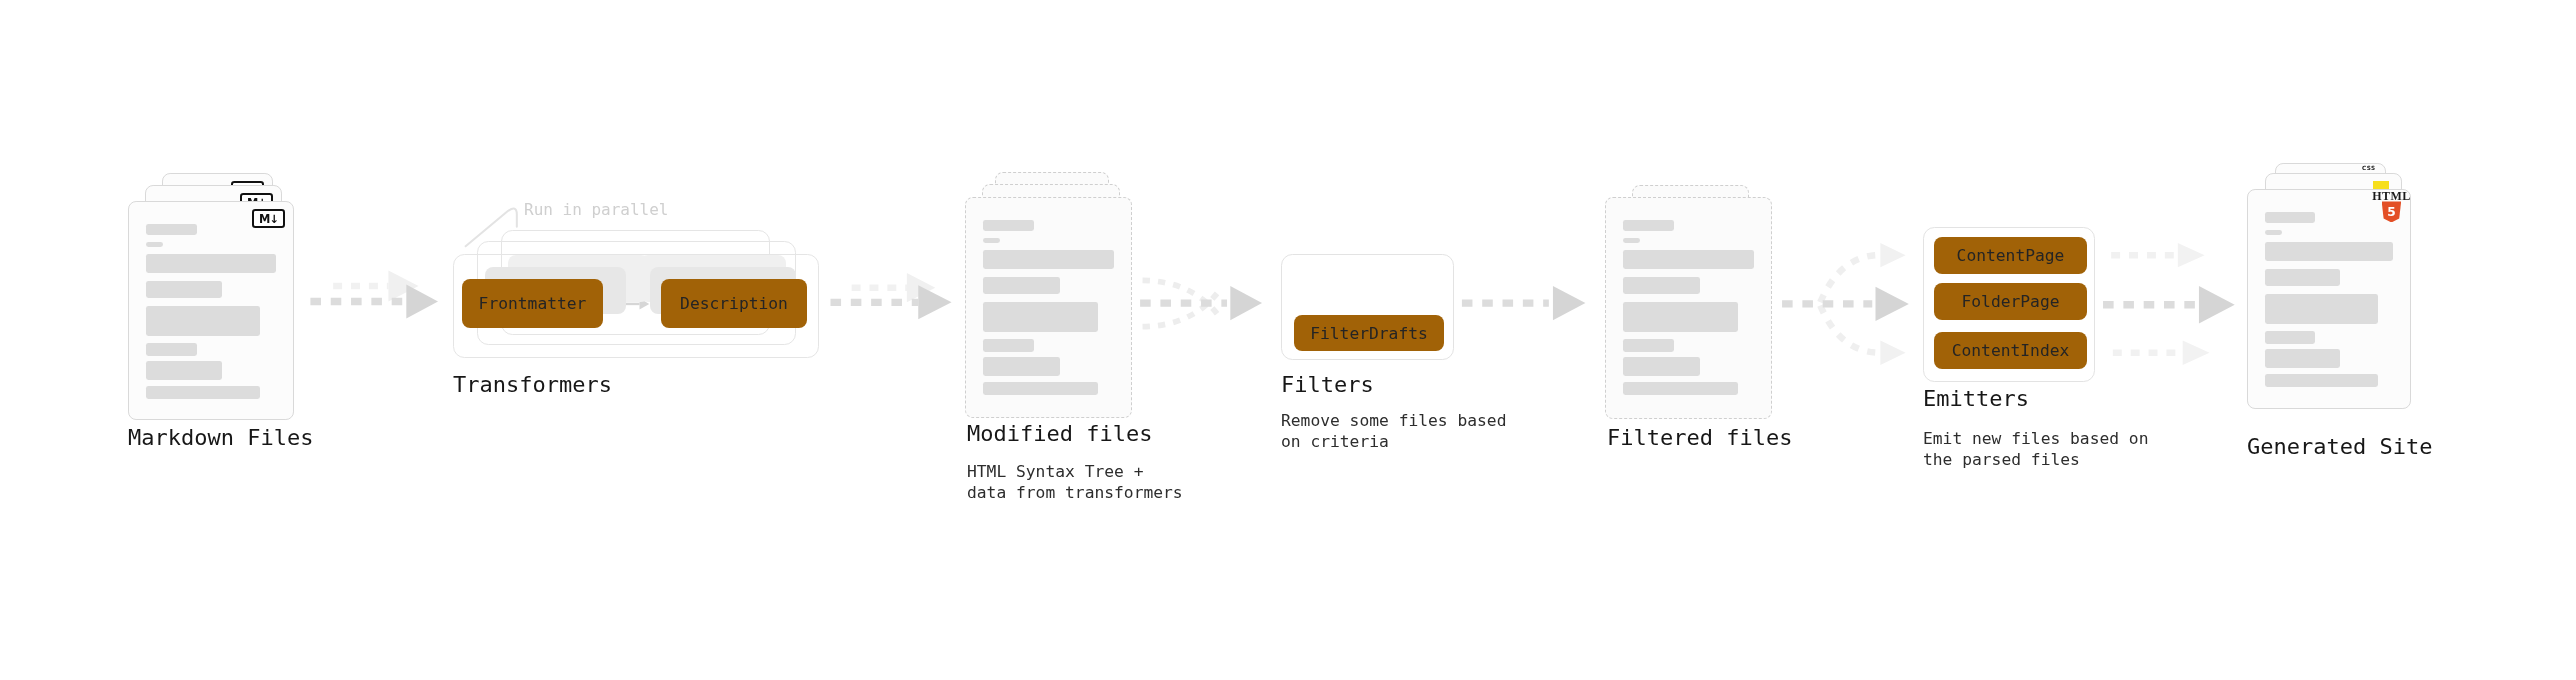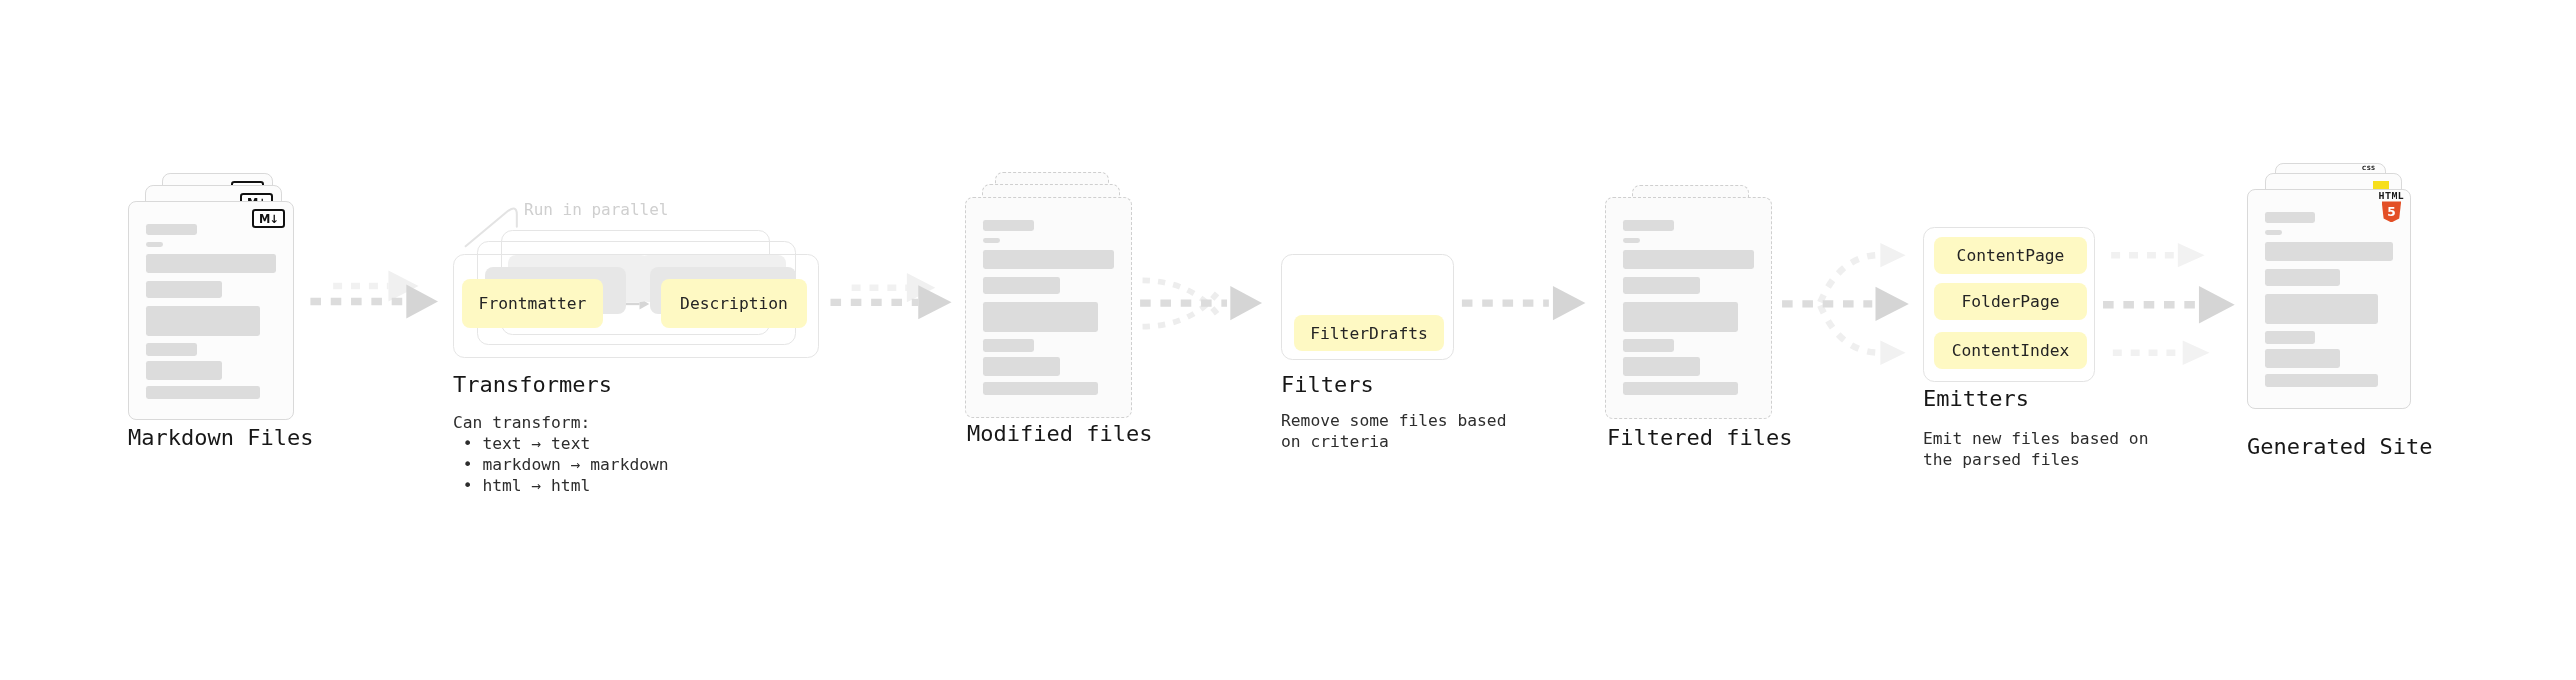--- a/index.html
+++ b/index.html
@@ -29,21 +29,21 @@
     border:1.6px solid #e5e5e5;border-radius:11.4px;
     background:transparent;box-sizing:border-box;
   }
   .wbox{
     position:absolute;z-index:2;
     border:1.6px solid #e3e3e3;border-radius:11.4px;
     background:#ffffff;box-sizing:border-box;
   }
   .pill{
     position:absolute;z-index:3;
-    background:#fef9c3;border-radius:8.1px;
+    background:#a16207;border-radius:8.1px;
     display:flex;align-items:center;justify-content:center;
     font-size:16.3px;color:#242424;white-space:pre;
   }
   .pill.ghost1{background:#e7e7e7;z-index:2;}
   .pill.ghost2{background:#f0f0f0;z-index:2;}
   .title{
     position:absolute;z-index:4;
     font-size:22px;line-height:1;color:#171717;white-space:pre;
   }
   .desc{
@@ -60,22 +60,22 @@
     border:2.4px solid #111111;border-radius:3.3px;background:#ffffff;
     display:flex;align-items:center;justify-content:center;
     font-family:"DejaVu Sans", sans-serif;font-weight:bold;
     font-size:11.4px;color:#111111;letter-spacing:-0.8px;
   }
   .html5badge{
     position:absolute;right:8.1px;top:3.3px;width:21px;
     display:flex;flex-direction:column;align-items:center;
   }
   .html5badge .htmltxt{
-    font-family:Liberation Mono, monospace;font-weight:bold;
-    font-size:10px;line-height:7.3px;color:#1a1a1a;letter-spacing:0.4px;
+    font-family:Liberation Serif, serif;font-weight:bold;
+    font-size:12px;line-height:7.3px;color:#1a1a1a;letter-spacing:0.4px;
   }
   .html5badge .shield{
     width:19.5px;height:21px;margin-top:0.8px;
     clip-path:polygon(0 0,100% 0,90% 82%,50% 100%,10% 82%);
     display:flex;align-items:center;justify-content:center;
     color:#ffffff;font-family:"DejaVu Sans", sans-serif;
     font-weight:bold;font-size:12.2px;line-height:1;
   }
   .jsbadge{
     position:absolute;right:12.2px;top:7.3px;width:16.3px;height:14.6px;
@@ -193,38 +193,36 @@
   <div class="pill ghost2" style="left:508px;top:255px;width:141px;height:47px;"></div>
   <div class="pill ghost1" style="left:485px;top:267px;width:141px;height:47px;"></div>
   <div class="pill" style="left:462px;top:279px;width:141px;height:49px;">Frontmatter</div>
 
   <div class="pill ghost2" style="left:640px;top:255px;width:146px;height:47px;"></div>
   <div class="pill ghost1" style="left:650px;top:267px;width:146px;height:47px;"></div>
   <div class="pill" style="left:661px;top:279px;width:146px;height:49px;">Description</div>
 
   <div class="annotation" style="left:524px;top:202px;">Run in parallel</div>
   <div class="title" style="left:453px;top:374px;">Transformers</div>
-  <div class="desc" style="left:453px;top:412px;">Can transform:
- • text → text
- • markdown → markdown
- • html → html</div>
 
   <div class="card dashed" style="left:995px;top:172px;width:114px;height:221px;"></div>
   <div class="card dashed" style="left:982px;top:184px;width:138px;height:221px;"></div>
   <div class="card dashed" style="left:965px;top:197px;width:167px;height:221px;">
       <div class="skel" style="top: 22px; height: 10.6px; width: calc(39% - 13.3px);"></div>
       <div class="skel" style="top: 40px; height: 4.9px; width: calc(13% - 4.4px);"></div>
       <div class="skel" style="top: 52px; height: 18.7px; width: calc(100% - 34px);"></div>
       <div class="skel" style="top: 79px; height: 17px; width: calc(58.5% - 20px);"></div>
       <div class="skel" style="top: 104px; height: 30px; width: calc(88% - 30px);"></div>
       <div class="skel" style="top: 141px; height: 13px; width: calc(39% - 13.3px);"></div>
       <div class="skel" style="top: 159px; height: 18.7px; width: calc(58.5% - 20px);"></div>
       <div class="skel" style="top: 184px; height: 13px; width: calc(88% - 30px);"></div>
     </div>
   <div class="title" style="left:967px;top:423px;">Modified files</div>
+  <div class="desc" style="left:967px;top:461px;">HTML Syntax Tree +
+data from transformers</div>
 
   <div class="wbox" style="left:1281px;top:254px;width:173px;height:106px;"></div>
   <div class="pill" style="left:1294px;top:279px;width:150px;height:36px;margin-top:36px;">FilterDrafts</div>
   <div class="title" style="left:1281px;top:374px;">Filters</div>
   <div class="desc" style="left:1281px;top:410px;">Remove some files based
 on criteria</div>
 
   <div class="card dashed" style="left:1632px;top:185px;width:117px;height:221px;"></div>
   <div class="card dashed" style="left:1605px;top:197px;width:167px;height:222px;">
       <div class="skel" style="top: 22px; height: 10.6px; width: calc(39% - 13.3px);"></div>

